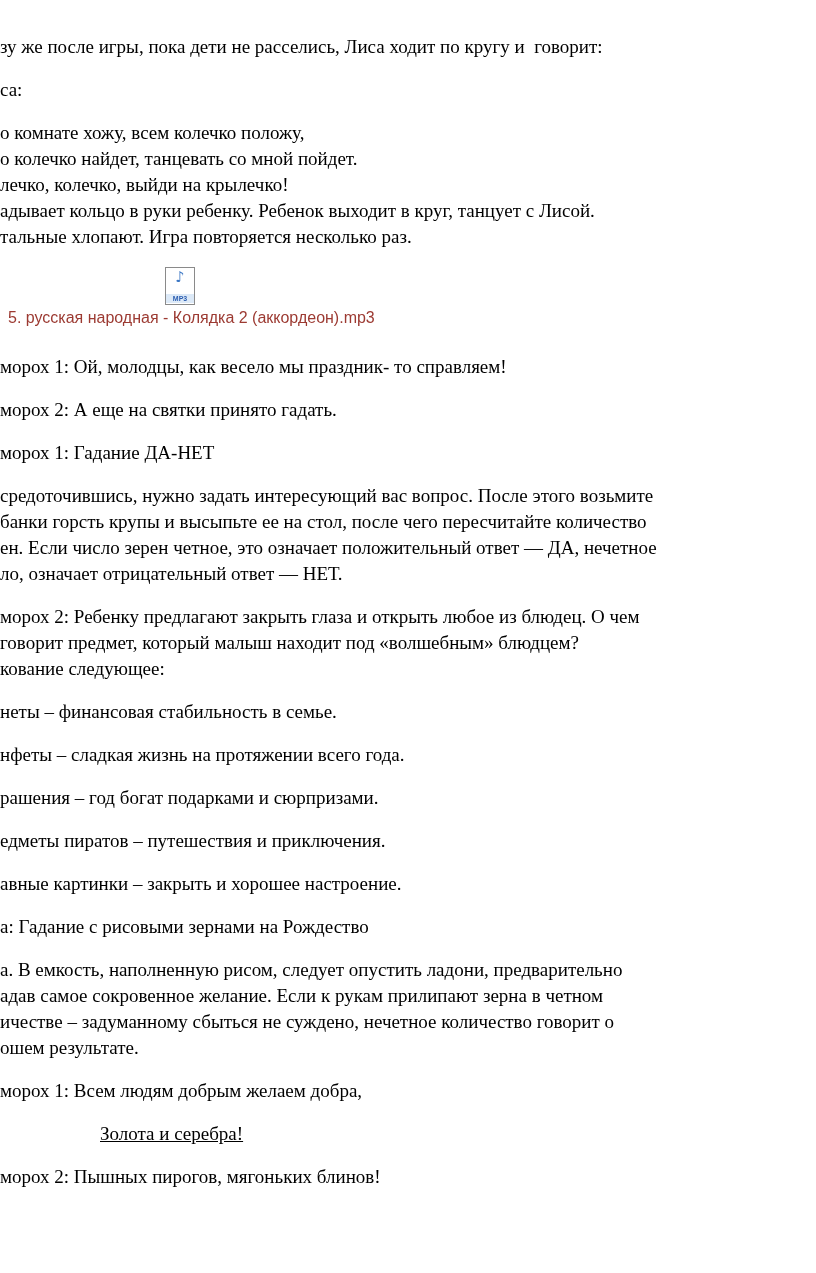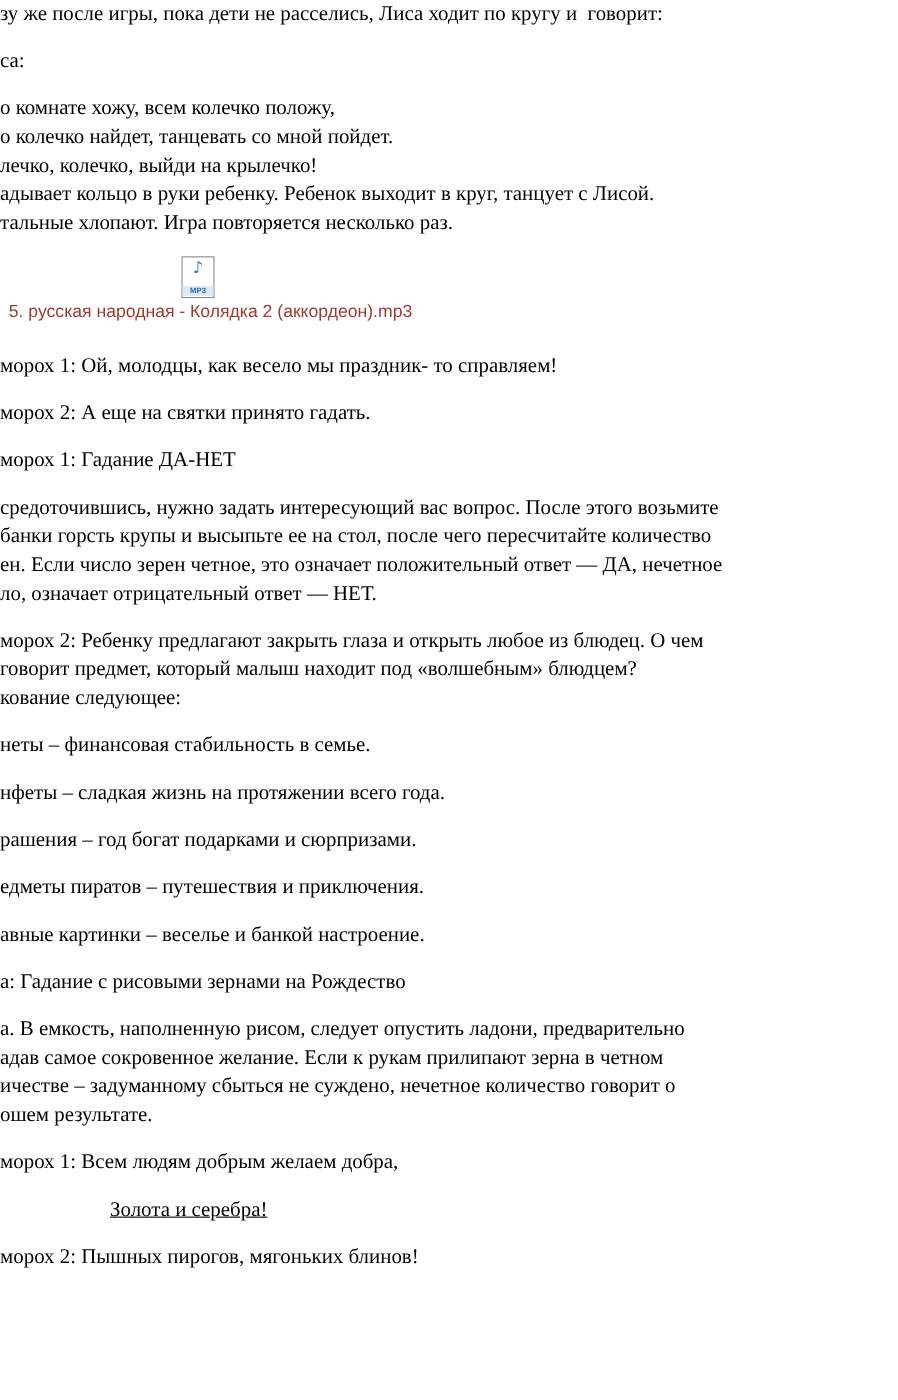--- a/index.html
+++ b/index.html
@@ -1,20 +1,21 @@
 <!DOCTYPE html>
 <html><head>
 <meta charset="utf-8">
 <style>
   html,body{margin:0;padding:0;background:#ffffff;}
   body{width:816px;height:1273px;overflow:hidden;}
   .page{
     font-family:"Liberation Serif", serif;
     font-size:19px;
     color:#000000;
+    padding-top:34px;
     width:816px;
     box-sizing:border-box;
   }
   .p{margin:0 0 17px 0;}
   .ln{display:block;line-height:26px;white-space:pre;}
   .media{margin:0 0 27px 0;}
   .mp3-icon{
     margin-left:165px;
     width:30px;height:38px;
     border:1px solid #8a8a8a;
@@ -102,21 +103,21 @@
 
   <div class="p">
     <span class="ln">рашения – год богат подарками и сюрпризами.</span>
   </div>
 
   <div class="p">
     <span class="ln">едметы пиратов – путешествия и приключения.</span>
   </div>
 
   <div class="p">
-    <span class="ln">авные картинки – веселье и банкой настроение.</span>
+    <span class="ln">авные картинки – закрыть и хорошее настроение.</span>
   </div>
 
   <div class="p">
     <span class="ln">а: Гадание с рисовыми зернами на Рождество</span>
   </div>
 
   <div class="p">
     <span class="ln">а. В емкость, наполненную рисом, следует опустить ладони, предварительно</span>
     <span class="ln">адав самое сокровенное желание. Если к рукам прилипают зерна в четном</span>
     <span class="ln">ичестве – задуманному сбыться не суждено, нечетное количество говорит о</span>

